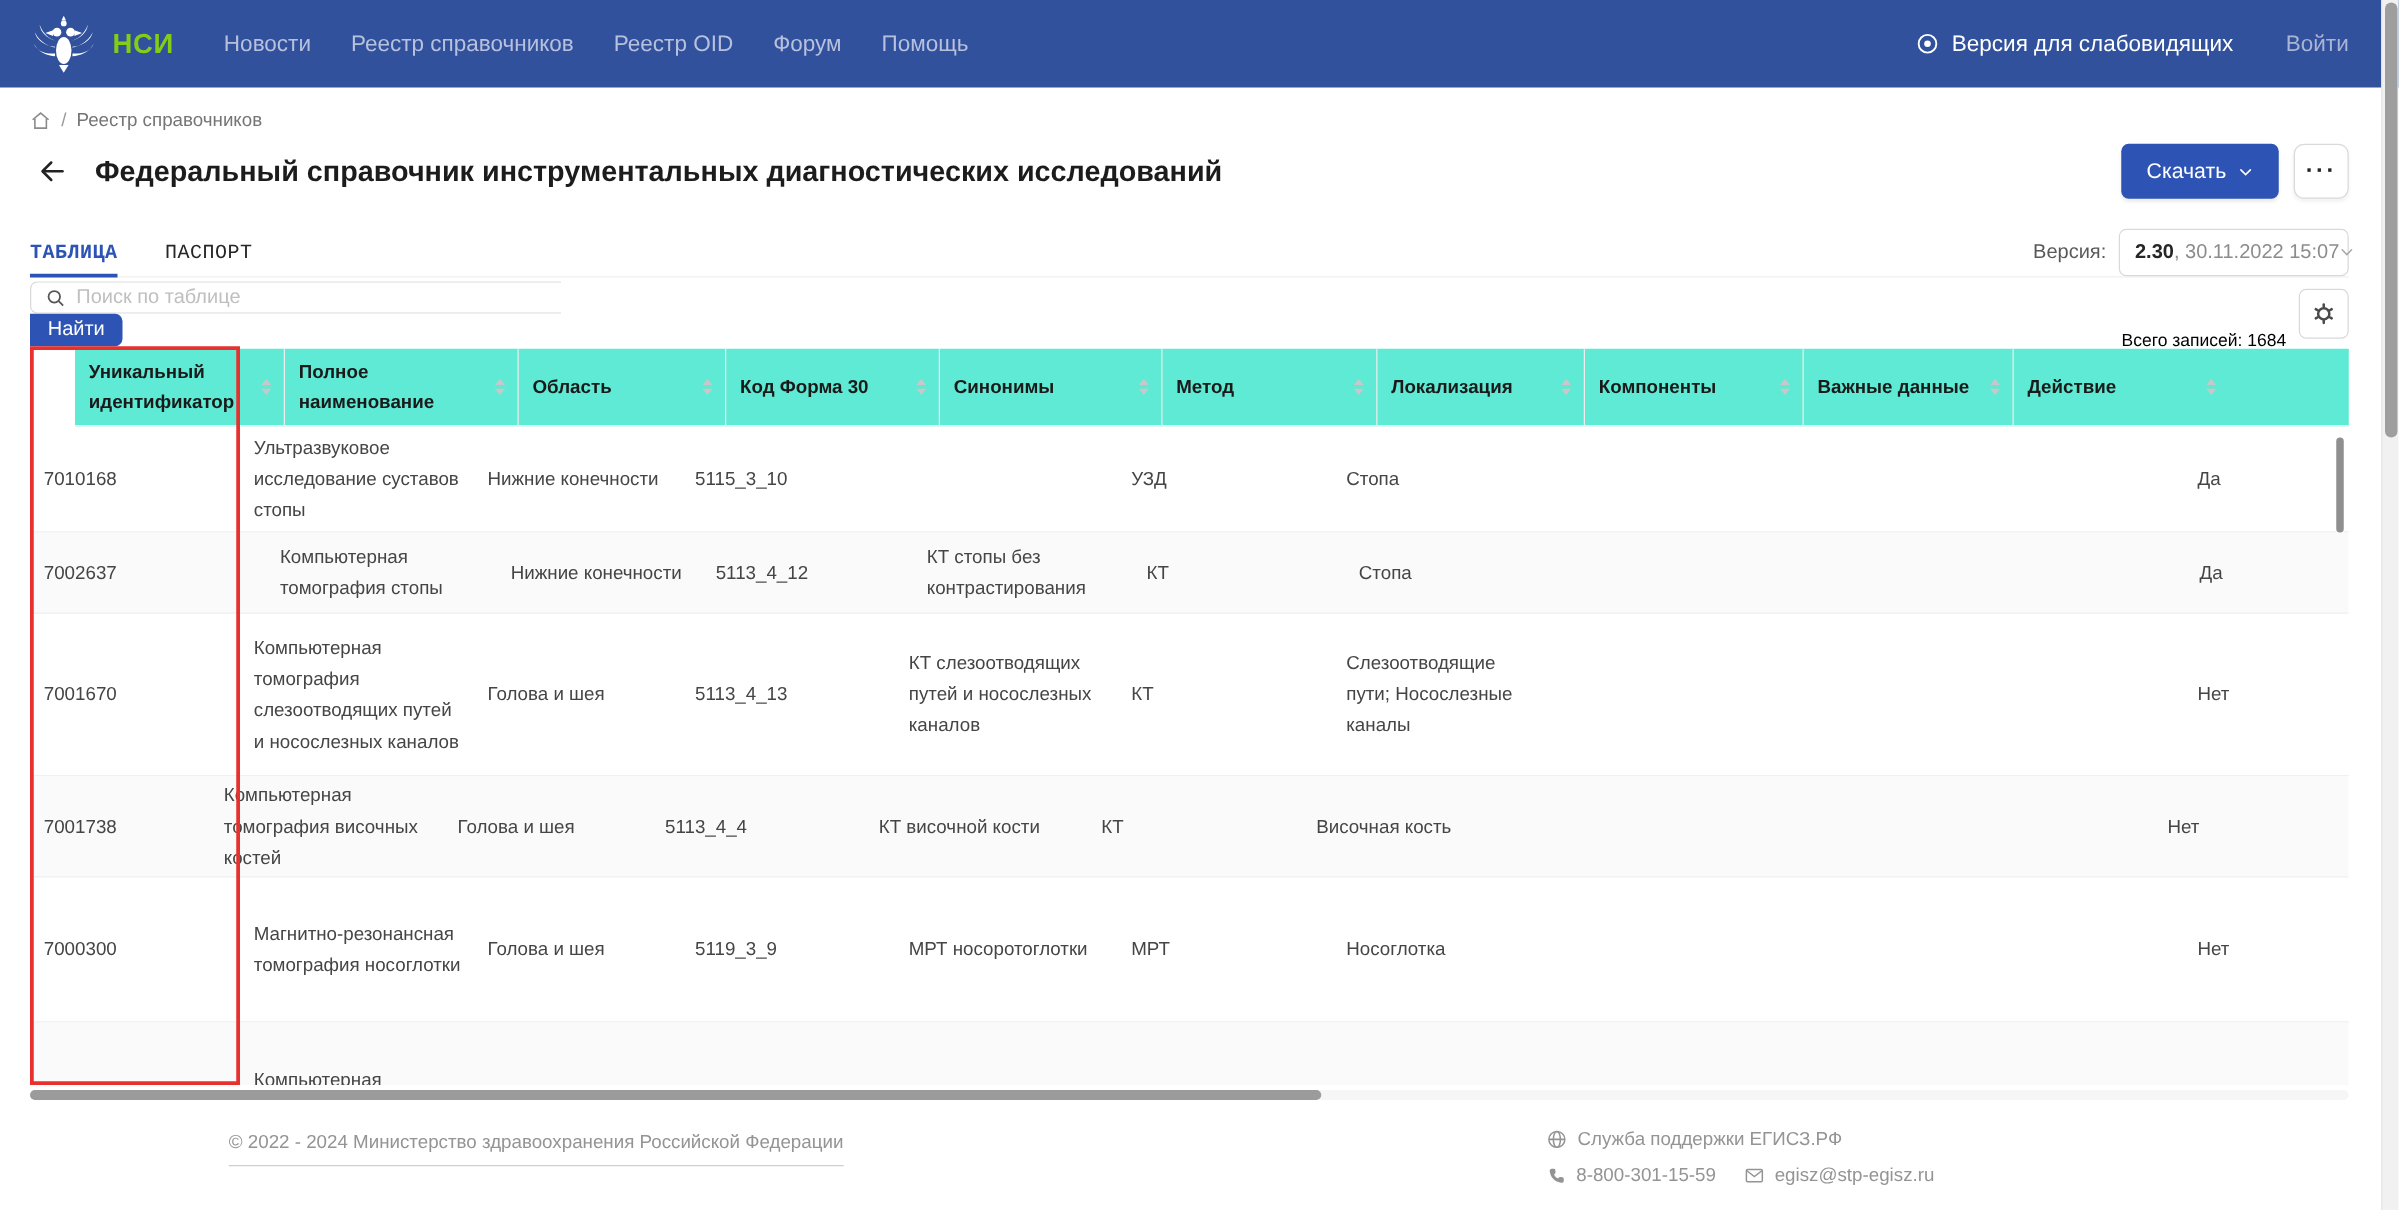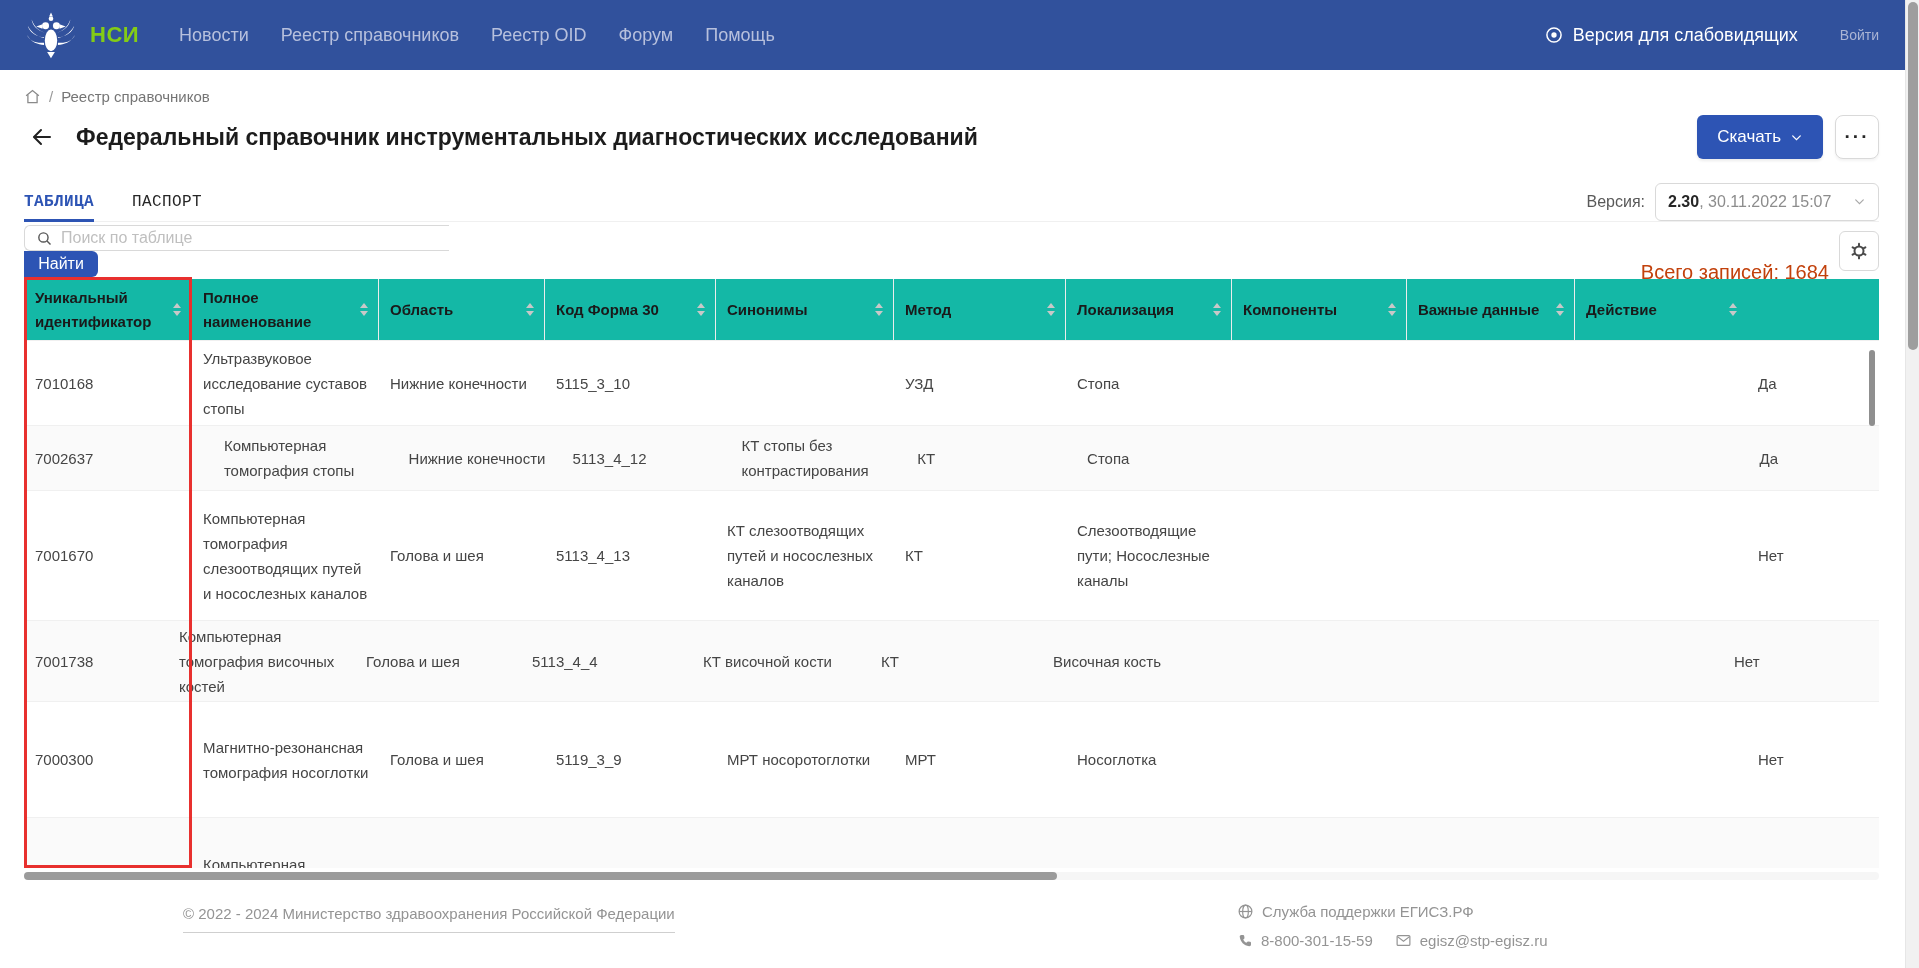--- a/index.html
+++ b/index.html
@@ -8,21 +8,21 @@
 
   
   .navbar { height:70px; background:#31519c; display:flex; align-items:center; justify-content:space-between; padding:0 40px 0 24px; }
   .nav-left { display:flex; align-items:center; }
   .logo { width:54px; height:52px; display:flex; align-items:center; justify-content:center; margin-right:12px; }
   .brand { color:#84cc16; font-size:22px; font-weight:bold; letter-spacing:.5px; margin-right:40px; cursor:pointer; }
   .nav-items { display:flex; gap:32px; }
   .nav-item { color:#b7c0dd; font-size:18px; cursor:pointer; white-space:nowrap; }
   .nav-right { display:flex; align-items:center; gap:42px; }
   .a11y { display:flex; align-items:center; gap:9px; color:#fff; font-size:18px; cursor:pointer; }
-  .login { color:#aab4d4; font-size:14px; cursor:pointer; }
+  .login { color:#aab4d4; font-size:18px; cursor:pointer; }
 
   
   .content { padding:0 40px 0 24px; }
   .breadcrumb { margin-top:16px; height:20px; display:flex; align-items:center; gap:8px; color:#7d7d7d; font-size:15px; }
   .breadcrumb .sep { color:#9a9a9a; }
   .crumb-current { color:#757575; }
 
   .title-row { margin-top:8px; height:46px; display:flex; align-items:center; }
   .back-btn { width:36px; height:36px; border:none; background:transparent; cursor:pointer; display:flex; align-items:center; justify-content:center; margin-right:16px; }
   h1.page-title { font-size:23px; font-weight:bold; color:#1c1c1c; white-space:nowrap; }
@@ -30,38 +30,38 @@
   .btn-download { height:44px; padding:0 20px; background:#2d54b4; color:#fff; font-size:17px; border:none; border-radius:6px; display:flex; align-items:center; gap:9px; cursor:pointer; box-shadow:0 2px 3px rgba(0,0,0,.08); font-family:inherit; }
   .btn-more { width:44px; height:44px; background:#fff; border:1px solid #d9d9d9; border-radius:8px; font-size:19px; font-weight:bold; color:#262626; letter-spacing:2px; cursor:pointer; box-shadow:0 2px 3px rgba(0,0,0,.05); font-family:inherit; }
 
   .tabs-row { margin-top:22px; height:40px; border-bottom:1px solid #f0f0f0; display:flex; align-items:center; }
   .tabs { display:flex; gap:38px; height:100%;font-family:Liberation Mono, monospace; }
   .tab { position:relative; display:flex; align-items:center; font-size:16px; letter-spacing:.4px; color:#262626; cursor:pointer; height:100%; }
   .tab.active { color:#2d54b4; font-weight:bold; }
   .tab.active::after { content:""; position:absolute; left:0; right:0; bottom:-1px; height:3px; background:#2d54b4; }
   .version-box { margin-left:auto; display:flex; align-items:center; gap:10px; }
   .version-label { font-size:16px; color:#595959; }
-  .version-select { width:224px; height:38px; border:1px solid #d9d9d9; border-radius:6px; background:#fff; display:flex; align-items:center; padding:0 12px; cursor:pointer; }
+  .version-select { width:184px; height:38px; border:1px solid #d9d9d9; border-radius:6px; background:#fff; display:flex; align-items:center; padding:0 12px; cursor:pointer; }
   .version-bold { font-size:16px; color:#262626; font-weight:bold; }
   .version-rest { font-size:16px; color:#8c8c8c; white-space:pre; }
   .version-select .chev { margin-left:auto; }
 
   .toolbar { margin-top:9px; height:40px; display:flex; align-items:center; }
   .search-wrap { display:flex; height:52px;flex-direction:column; }
   .search-field { width:425px; height:36px; border:1px solid #d9d9d9; border-right:none; border-radius:6px 0 0 6px; display:flex; align-items:center; padding:0 11px; gap:8px; background:#fff; }
   .search-field input { border:none; outline:none; flex:1; font-size:16px; color:#333; font-family:inherit; }
   .search-field input::placeholder { color:#bfbfbf; }
   .btn-find { width:74px; height:36px; background:#2d54b4; color:#fff; border:none; border-radius:0 6px 6px 0; font-size:16px; cursor:pointer; font-family:inherit; }
   .toolbar-right { margin-left:auto; display:flex; align-items:center; gap:10px; }
-  .records-total { font-size:20px; color:#c2410c;margin-top:42px; }
+  .records-total { font-size:14px; color:#000000;margin-top:42px; }
   .btn-gear { width:40px; height:40px; background:#fff; border:1px solid #d9d9d9; border-radius:6px; display:flex; align-items:center; justify-content:center; cursor:pointer; }
 
   
   .table { margin-top:8px; width:1855px; }
-  .thead { display:flex; height:62px; background:#14b8a6; border-bottom:1px solid #f0f0f0; }
+  .thead { display:flex; height:62px; background:#5eead4; border-bottom:1px solid #f0f0f0;margin-left:36px; }
   .th { display:flex; align-items:center; padding:6px 10px 6px 11px; font-size:15px; font-weight:bold; color:#1a1a1a; line-height:24px; border-right:1px solid #ececec; }
   .th:last-child { border-right:none; }
   .th .lbl { flex:1; }
   .sorter { display:flex; flex-direction:column; gap:3px; margin-left:6px; flex:none; }
   .caret-up { width:0; height:0; border-left:4px solid transparent; border-right:4px solid transparent; border-bottom:5px solid #c8c8c8; }
   .caret-down { width:0; height:0; border-left:4px solid transparent; border-right:4px solid transparent; border-top:5px solid #c8c8c8; }
   .tbody { height:527px; overflow:hidden; }
   .tr { display:flex; border-bottom:1px solid #f0f0f0; }
   .tr:nth-child(even) { background:#fafafa; }
   .tr:nth-child(1) { height:85px; }

